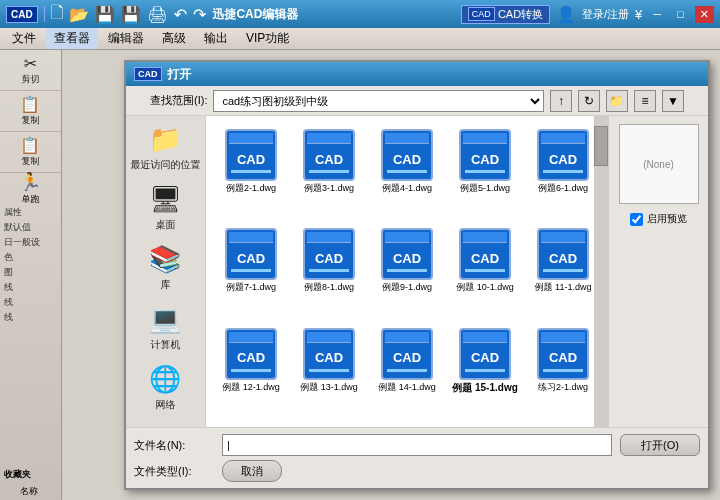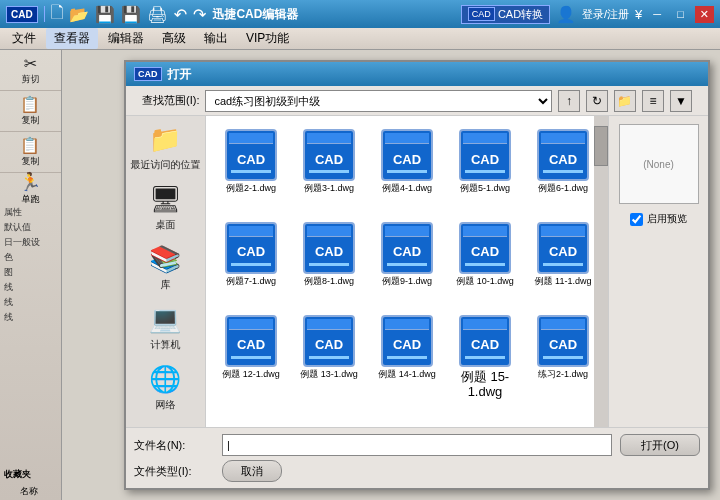--- a/index.html
+++ b/index.html
@@ -45,21 +45,21 @@
       color: white; padding: 0 8px; font-size: 12px; font-weight: bold; gap: 6px;
     }
     .dialog-titlebar-logo {
       background: #1144aa; color: white; font-size: 9px; font-weight: bold;
       padding: 1px 3px; border: 1px solid #88aaff;
     }
     .dialog-content { display: flex; flex-direction: column; height: calc(100% - 24px); }
 
     
     .path-bar {
-      display: flex; align-items: center; padding: 4px 16px; gap: 6px;
+      display: flex; align-items: center; padding: 4px 24px; gap: 6px;
       background: #e8e4e0; border-bottom: 1px solid #ccc; height: 30px;
     }
     .path-label { font-size: 11px; white-space: nowrap; }
     .path-select {
       flex: 1; height: 22px; font-size: 11px; border: 1px solid #888;
       background: white; padding: 0 4px;
     }
     .path-btn {
       width: 22px; height: 22px; border: 1px solid #888; background: #e0dcd8;
       cursor: pointer; display: flex; align-items: center; justify-content: center;
@@ -379,21 +379,21 @@
                   <div class="cad-icon-bar"></div>
                 </div>
                 <span style="font-size: 9px; line-height: 1.2;">例题
 14-1.dwg</span>
               </div>
               <div class="file-item">
                 <div class="cad-icon">
                   <span class="cad-icon-text">CAD</span>
                   <div class="cad-icon-bar"></div>
                 </div>
-                <span style="font-size: 13px; line-height: 1.2;">例题
+                <span style="font-size: 10px; line-height: 1.2; font-weight: bold;">例题
 15-1.dwg</span>
               </div>
               <div class="file-item">
                 <div class="cad-icon">
                   <span class="cad-icon-text">CAD</span>
                   <div class="cad-icon-bar"></div>
                 </div>
                 <span style="font-size: 9px; line-height: 1.2;">练习2-1.dwg</span>
               </div>
             </div>

